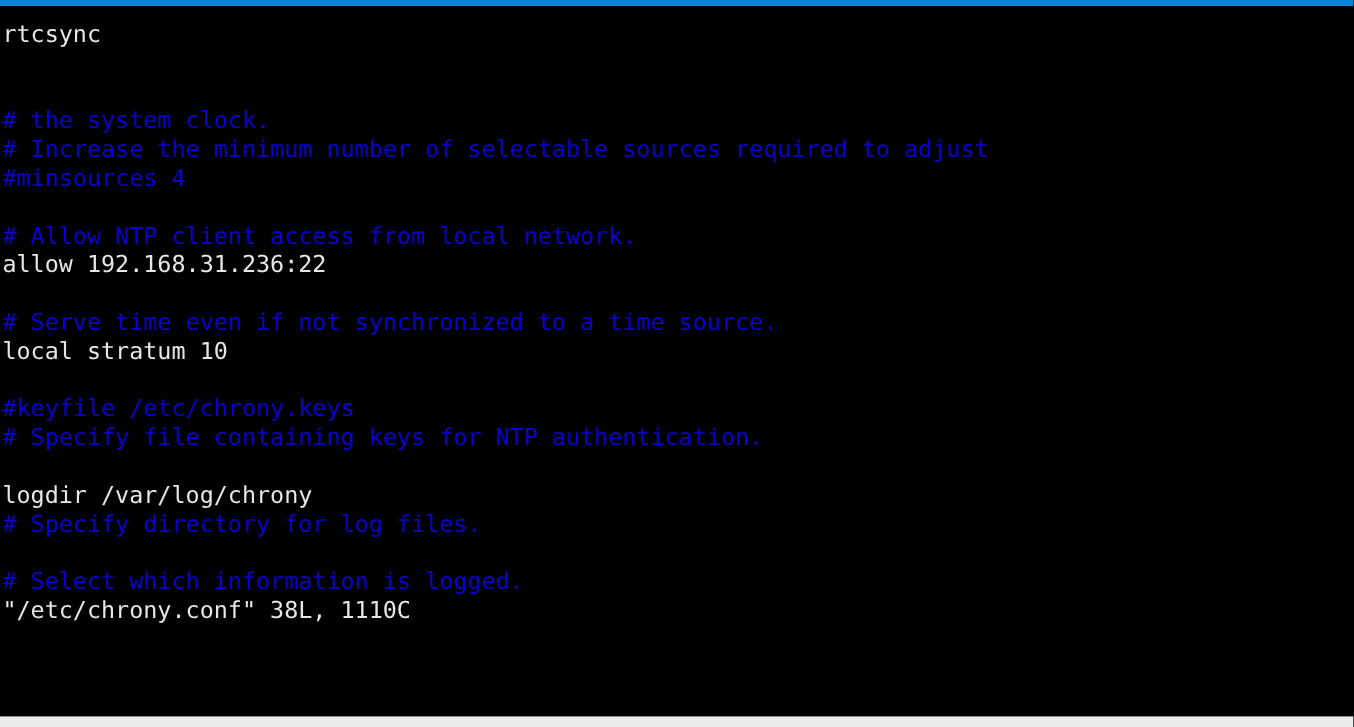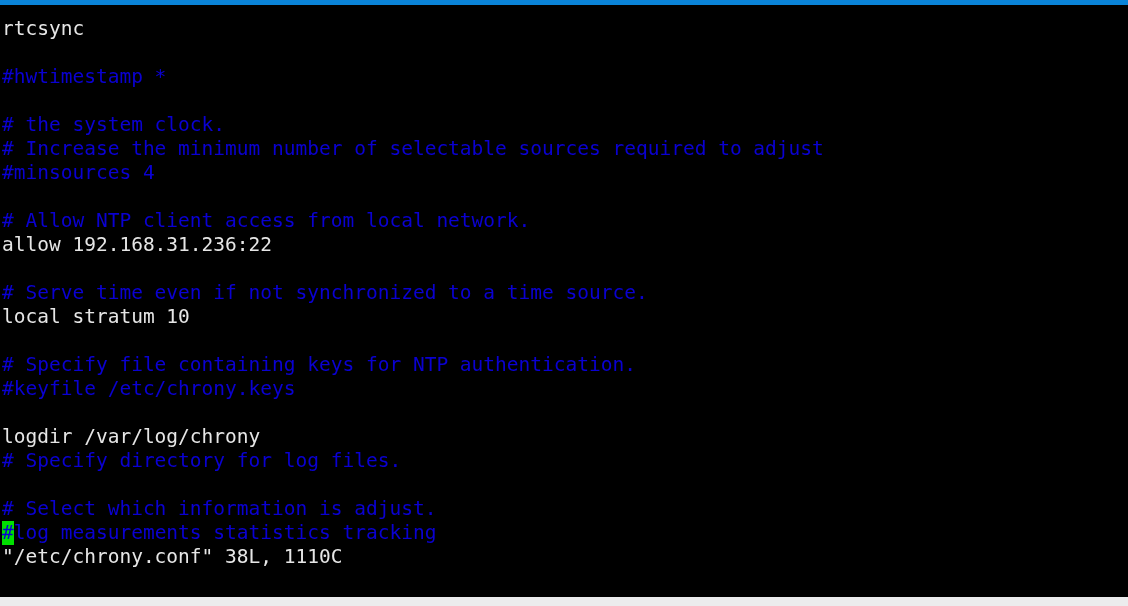--- a/index.html
+++ b/index.html
@@ -87,42 +87,40 @@
 
 <div id="screen">
 
   <div class="top-accent-bar"></div>
 
   <div class="terminal">
 
     <div id="buffer-lines">
         <div class="term-line role-normal">rtcsync</div>
         <div class="term-line role-blank"></div>
-        <div class="term-line role-comment">#hwtimestamp *</div>
         <div class="term-line role-blank"></div>
         <div class="term-line role-comment"># the system clock.</div>
         <div class="term-line role-comment"># Increase the minimum number of selectable sources required to adjust</div>
         <div class="term-line role-comment">#minsources 4</div>
         <div class="term-line role-blank"></div>
         <div class="term-line role-comment"># Allow NTP client access from local network.</div>
         <div class="term-line role-normal">allow 192.168.31.236:22</div>
         <div class="term-line role-blank"></div>
         <div class="term-line role-comment"># Serve time even if not synchronized to a time source.</div>
         <div class="term-line role-normal">local stratum 10</div>
         <div class="term-line role-blank"></div>
+        <div class="term-line role-comment">#keyfile /etc/chrony.keys</div>
         <div class="term-line role-comment"># Specify file containing keys for NTP authentication.</div>
-        <div class="term-line role-comment">#keyfile /etc/chrony.keys</div>
         <div class="term-line role-blank"></div>
         <div class="term-line role-normal">logdir /var/log/chrony</div>
         <div class="term-line role-comment"># Specify directory for log files.</div>
         <div class="term-line role-blank"></div>
-        <div class="term-line role-comment"># Select which information is adjust.</div>
+        <div class="term-line role-comment"># Select which information is logged.</div>
       </div>
 
-    <div class="term-line role-comment"><span class="cursor-cell">#</span><span>log measurements statistics tracking</span></div>
 
     <div class="term-line role-status">"/etc/chrony.conf" 38L, 1110C</div>
 
   </div>
 
   <div class="bottom-chrome-bar"></div>
 
 </div>
 
 </body></html>

